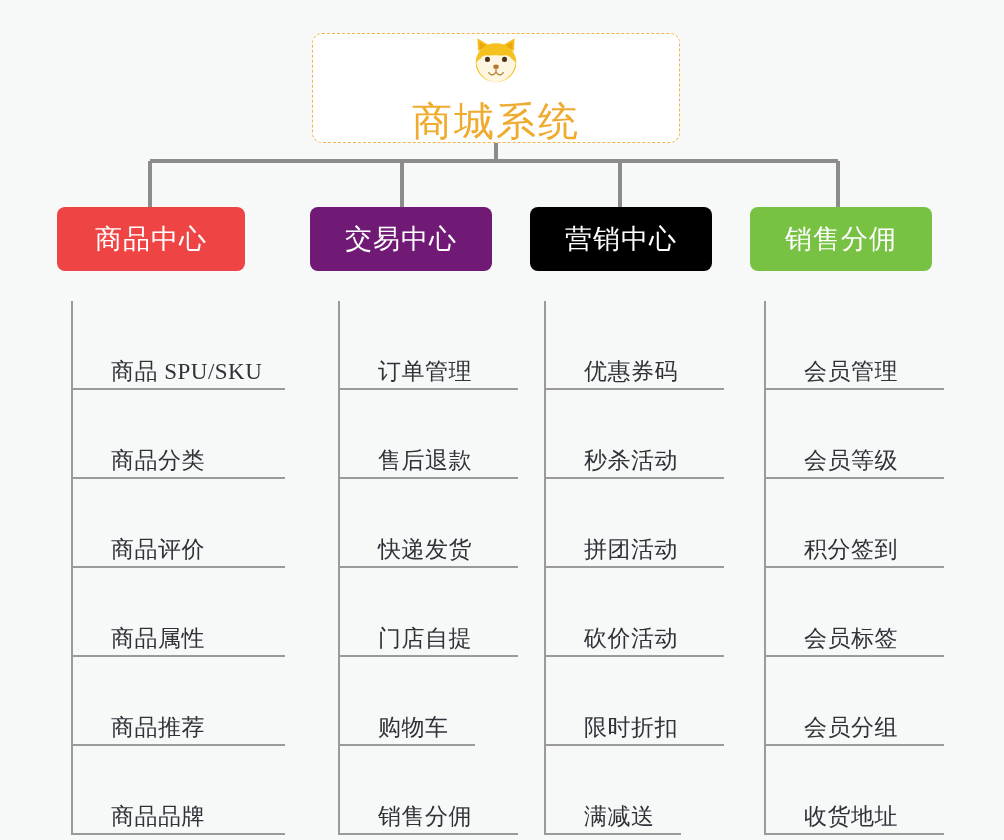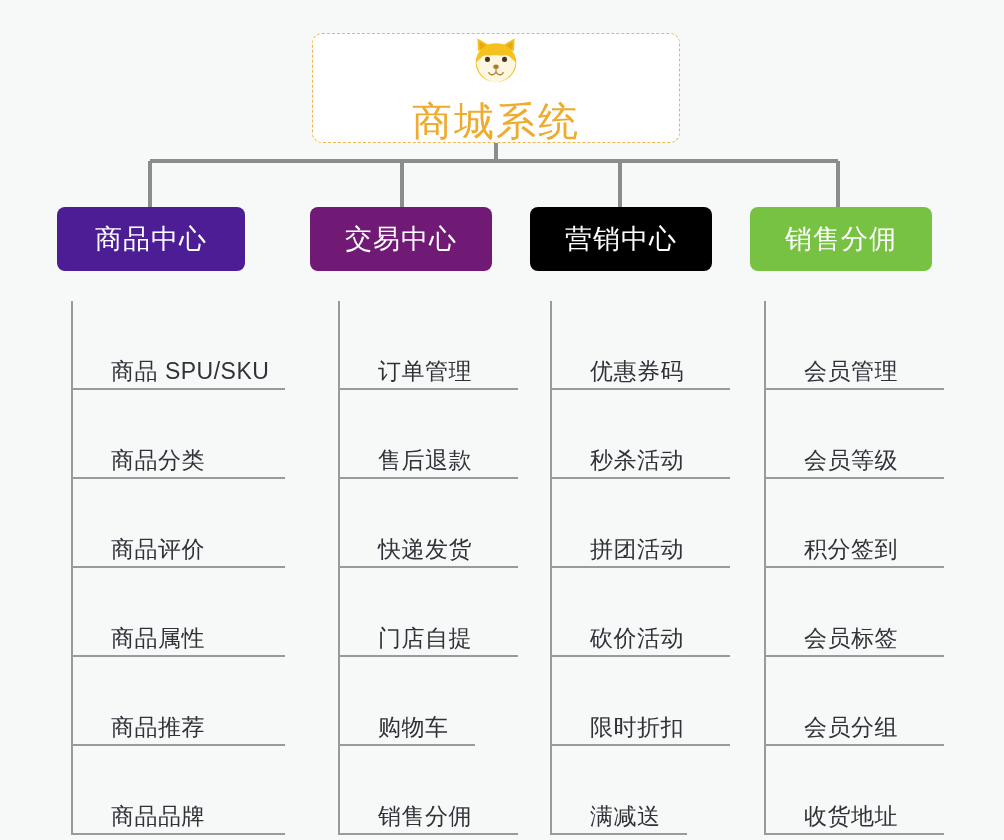--- a/index.html
+++ b/index.html
@@ -108,31 +108,31 @@
     font-size: 23px;
     line-height: 1;
     color: #2f3338;
     white-space: nowrap;
     letter-spacing: 0.5px;
   }
 
   
   .cat-0 { left: 57px;  }
   .cat-0 .cat-header { width: 188px; }
-  .cat-0 .leaf-list  { margin-left: 14px; width: 212px; }
+  .cat-0 .leaf-list  { margin-left: 14px; width: 212px; font-family: Liberation Serif, serif; }
   .cat-0 .leaf-underline { width: 212px; }
 
   .cat-1 { left: 310px; }
   .cat-1 .cat-header { width: 182px; }
   .cat-1 .leaf-list  { margin-left: 28px; width: 178px; text-align: right; }
   .cat-1 .leaf-underline { width: 178px; }
 
   .cat-2 { left: 530px; }
   .cat-2 .cat-header { width: 182px; }
-  .cat-2 .leaf-list  { margin-left: 20px; width: 178px; }
+  .cat-2 .leaf-list  { margin-left: 14px; width: 178px; }
   .cat-2 .leaf-underline { width: 178px; }
 
   .cat-3 { left: 750px; }
   .cat-3 .cat-header { width: 182px; }
   .cat-3 .leaf-list  { margin-left: 14px; width: 178px; }
   .cat-3 .leaf-underline { width: 178px; }
 
   
   .leaf-row.narrow .leaf-underline { width: 135px; }
 </style>
@@ -177,21 +177,21 @@
       <path d="M32 39 m-3.4,0 a3.4,2.7 0 1,0 6.8,0 a3.4,2.7 0 1,0 -6.8,0" fill="#b07b2a"></path>
 
       <path d="M32 42 L32 46" stroke="#b07b2a" stroke-width="1.6" fill="none"></path>
       <path d="M32 46 C28 51 23.5 49 23 45.5" stroke="#b07b2a" stroke-width="1.6" fill="none"></path>
       <path d="M32 46 C36 51 40.5 49 41 45.5" stroke="#b07b2a" stroke-width="1.6" fill="none"></path>
     </svg>
     <span class="root-title" style="color: rgb(239, 171, 46);">商城系统</span>
   </div>
 
   <div class="category cat-0">
-    <div class="cat-header" style="background: #4c1d95; color: rgb(255, 255, 255); text-align: center;">
+    <div class="cat-header" style="background: #ef4444; color: rgb(255, 255, 255); text-align: center;">
       <span>商品中心</span>
     </div>
     <div class="leaf-list">
       <div class="leaf-row">
         <span class="leaf-underline"></span>
         <span class="leaf-label">商品 SPU/SKU</span>
       </div>
       <div class="leaf-row">
         <span class="leaf-underline"></span>
         <span class="leaf-label">商品分类</span>

